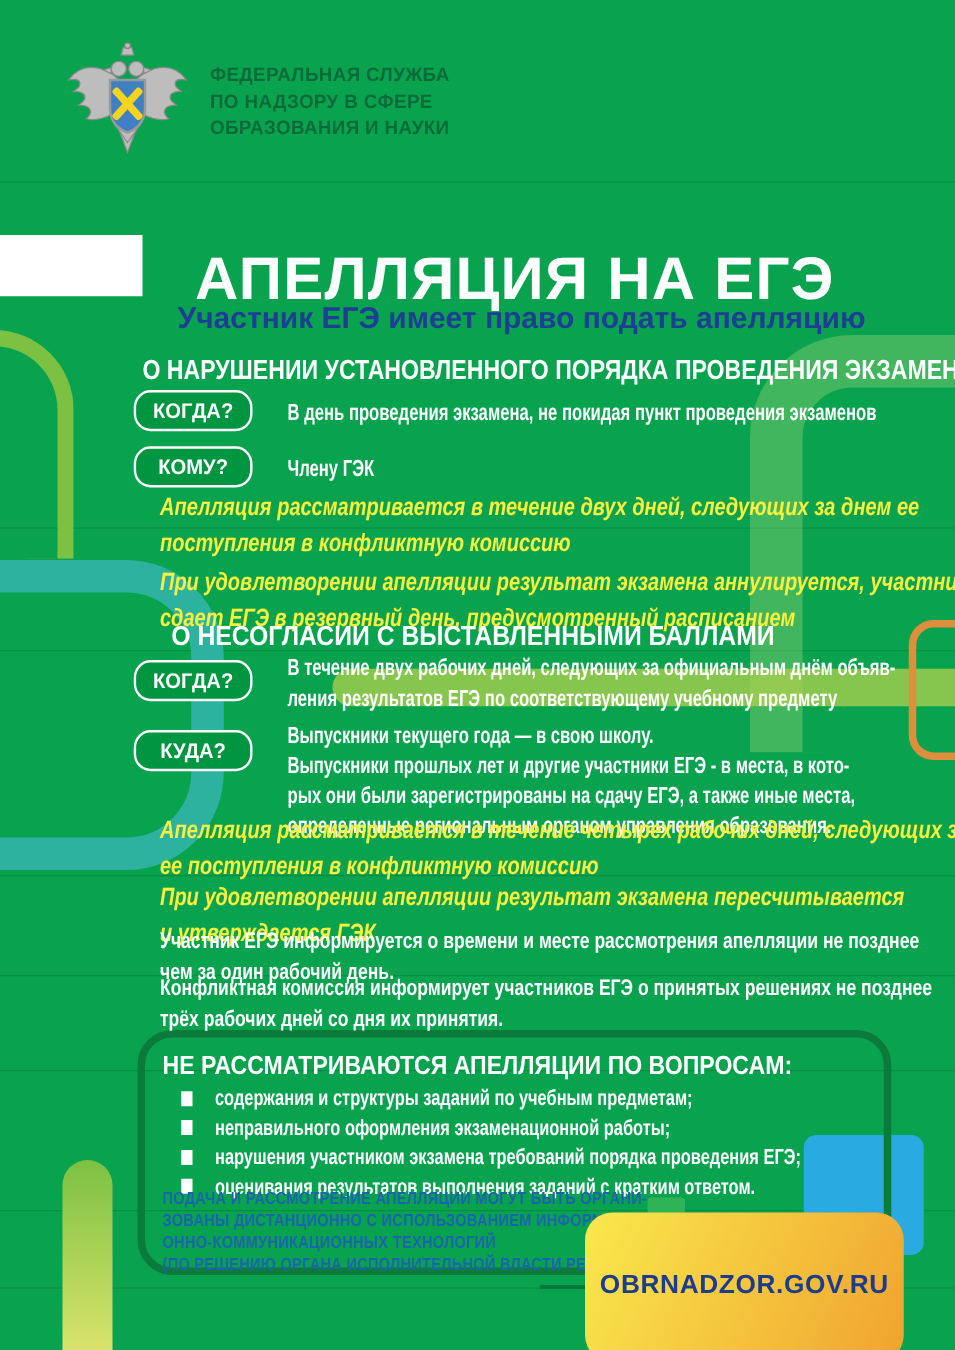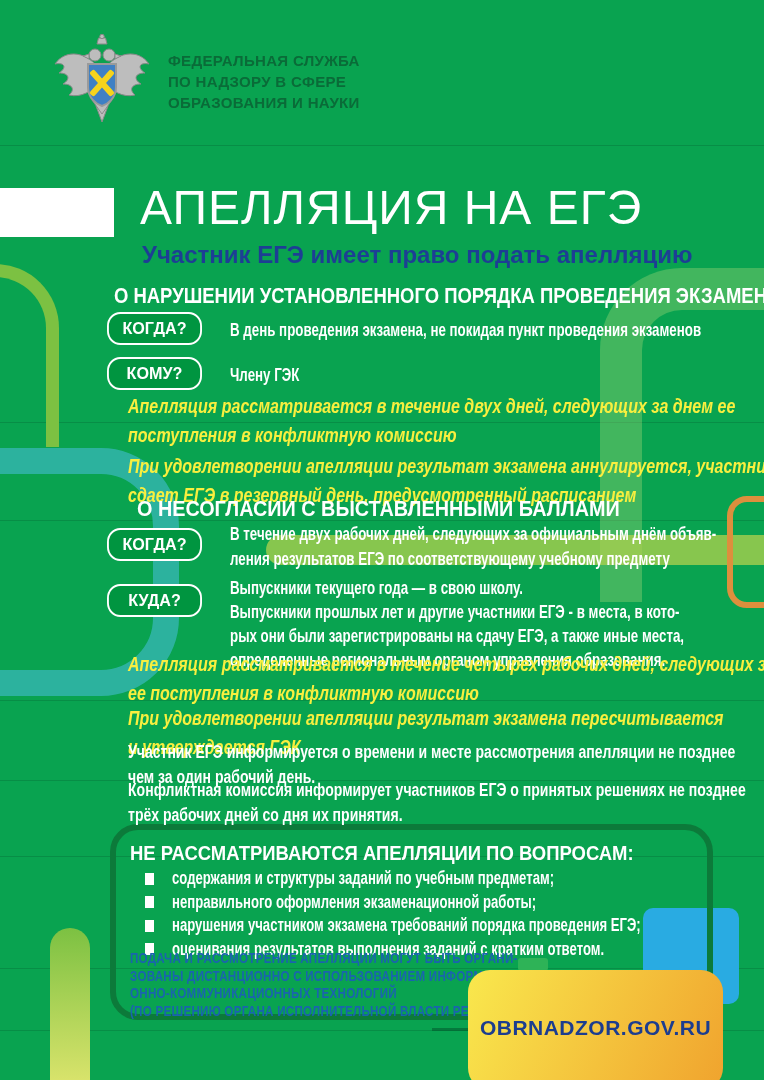--- a/index.html
+++ b/index.html
@@ -33,22 +33,22 @@
   
   .emblem{position:absolute;left:52px;top:34px;z-index:3;}
   .agency{position:absolute;left:168px;top:50px;z-index:3;color:#0a6b38;
     font-size:15.5px;font-weight:700;line-height:21px;letter-spacing:.3px;
     transform:scaleX(.97);transform-origin:left top;}
   .ege-logo{position:absolute;left:582px;top:34px;width:160px;z-index:3;}
   .ege-slogan{position:absolute;left:0;top:62px;width:160px;color:#0a6b38;
     font-size:13px;font-weight:800;letter-spacing:.4px;white-space:nowrap;}
   
   .title-bar{position:absolute;left:0;top:188px;width:114px;height:49px;background:#fff;z-index:3;}
-  .main-title{position:absolute;left:140px;top:180px;z-index:3;margin:0;
-    color:#fff;font-size:48px;font-weight:400;letter-spacing:1px;white-space:nowrap;}
+  .main-title{position:absolute;left:140px;top:180px;z-index:3;margin:16px;
+    color:#fff;font-size:48px;font-weight:700;letter-spacing:1px;white-space:nowrap;}
   .subtitle{position:absolute;left:142px;top:241px;z-index:3;
     color:#1d3e94;font-size:24px;font-weight:800;white-space:nowrap;}
   
   .sec-heading{position:absolute;z-index:3;color:#fff;font-weight:800;font-size:22px;white-space:nowrap;}
   .h-center{left:60px;top:283px;width:674px;text-align:center;transform:scaleX(.84);transform-origin:center top;}
   .h-left{left:137px;top:496px;transform:scaleX(.90);transform-origin:left top;}
   .badge{position:absolute;z-index:3;width:100px;height:33px;background:#009540;
     border:2px solid #fff;border-radius:14px;color:#fff;font-weight:800;font-size:17px;
     display:flex;align-items:center;justify-content:center;box-sizing:border-box;
     transform:scaleX(.95);transform-origin:left top;}

